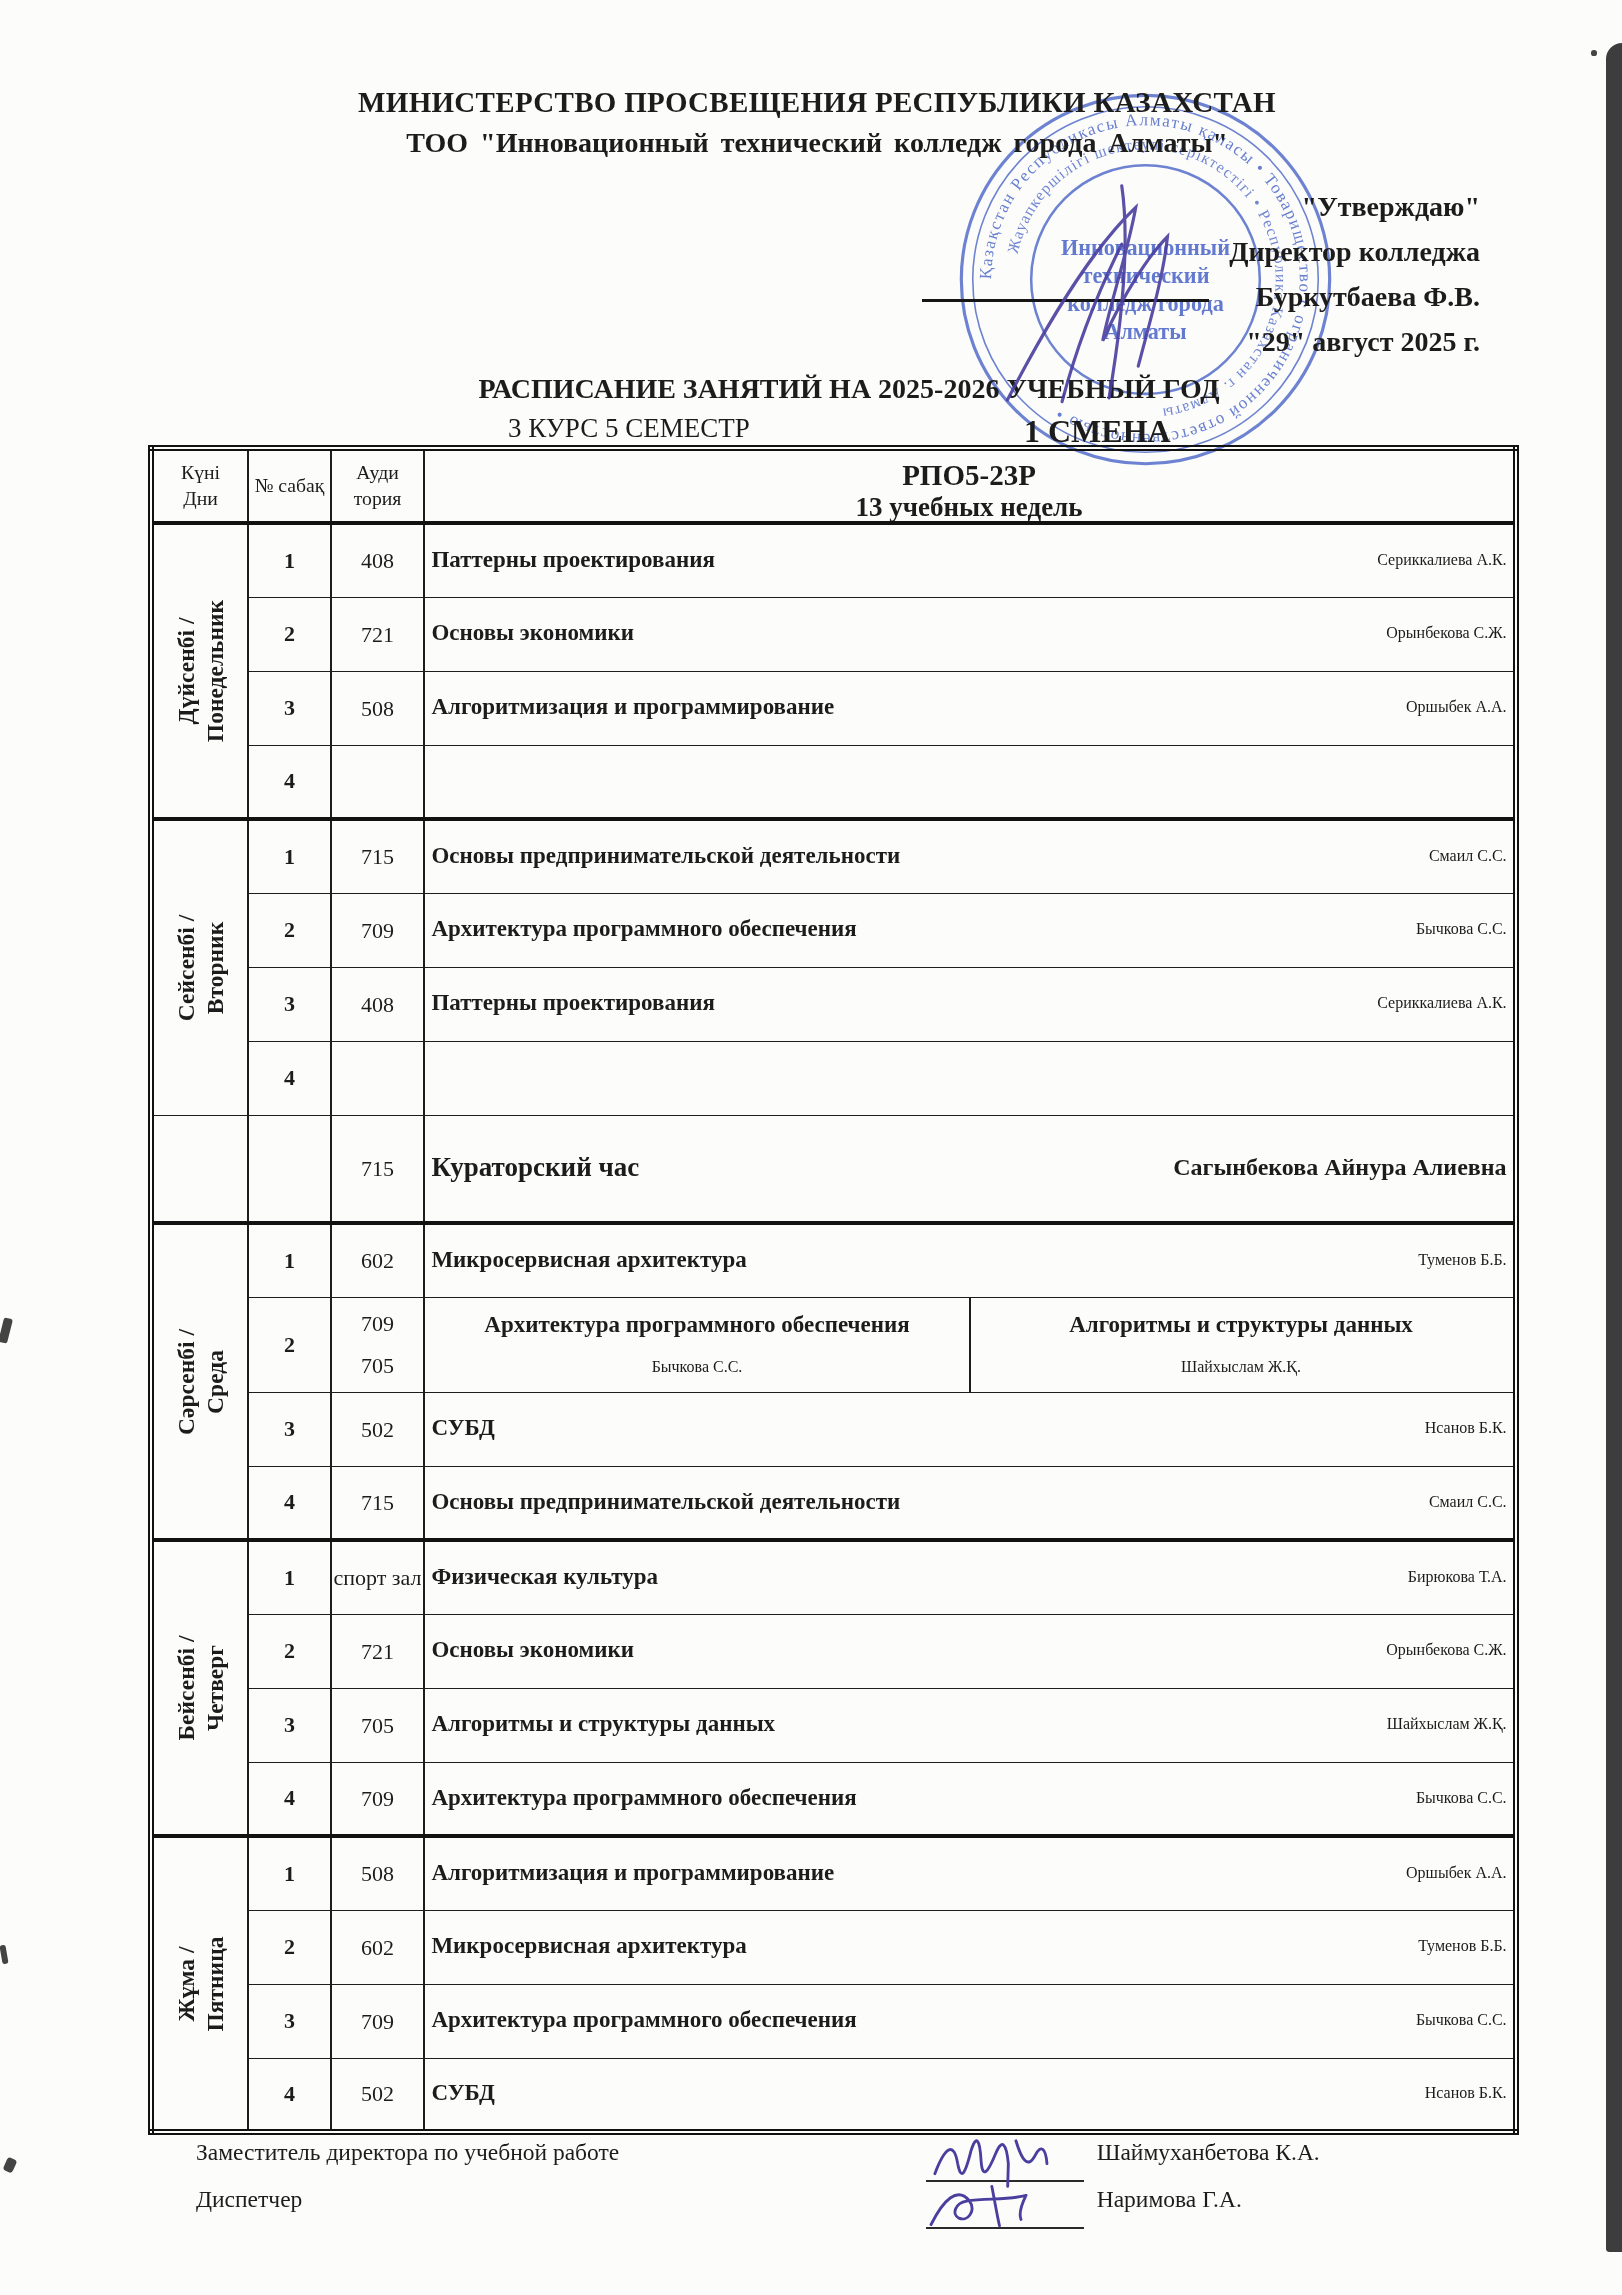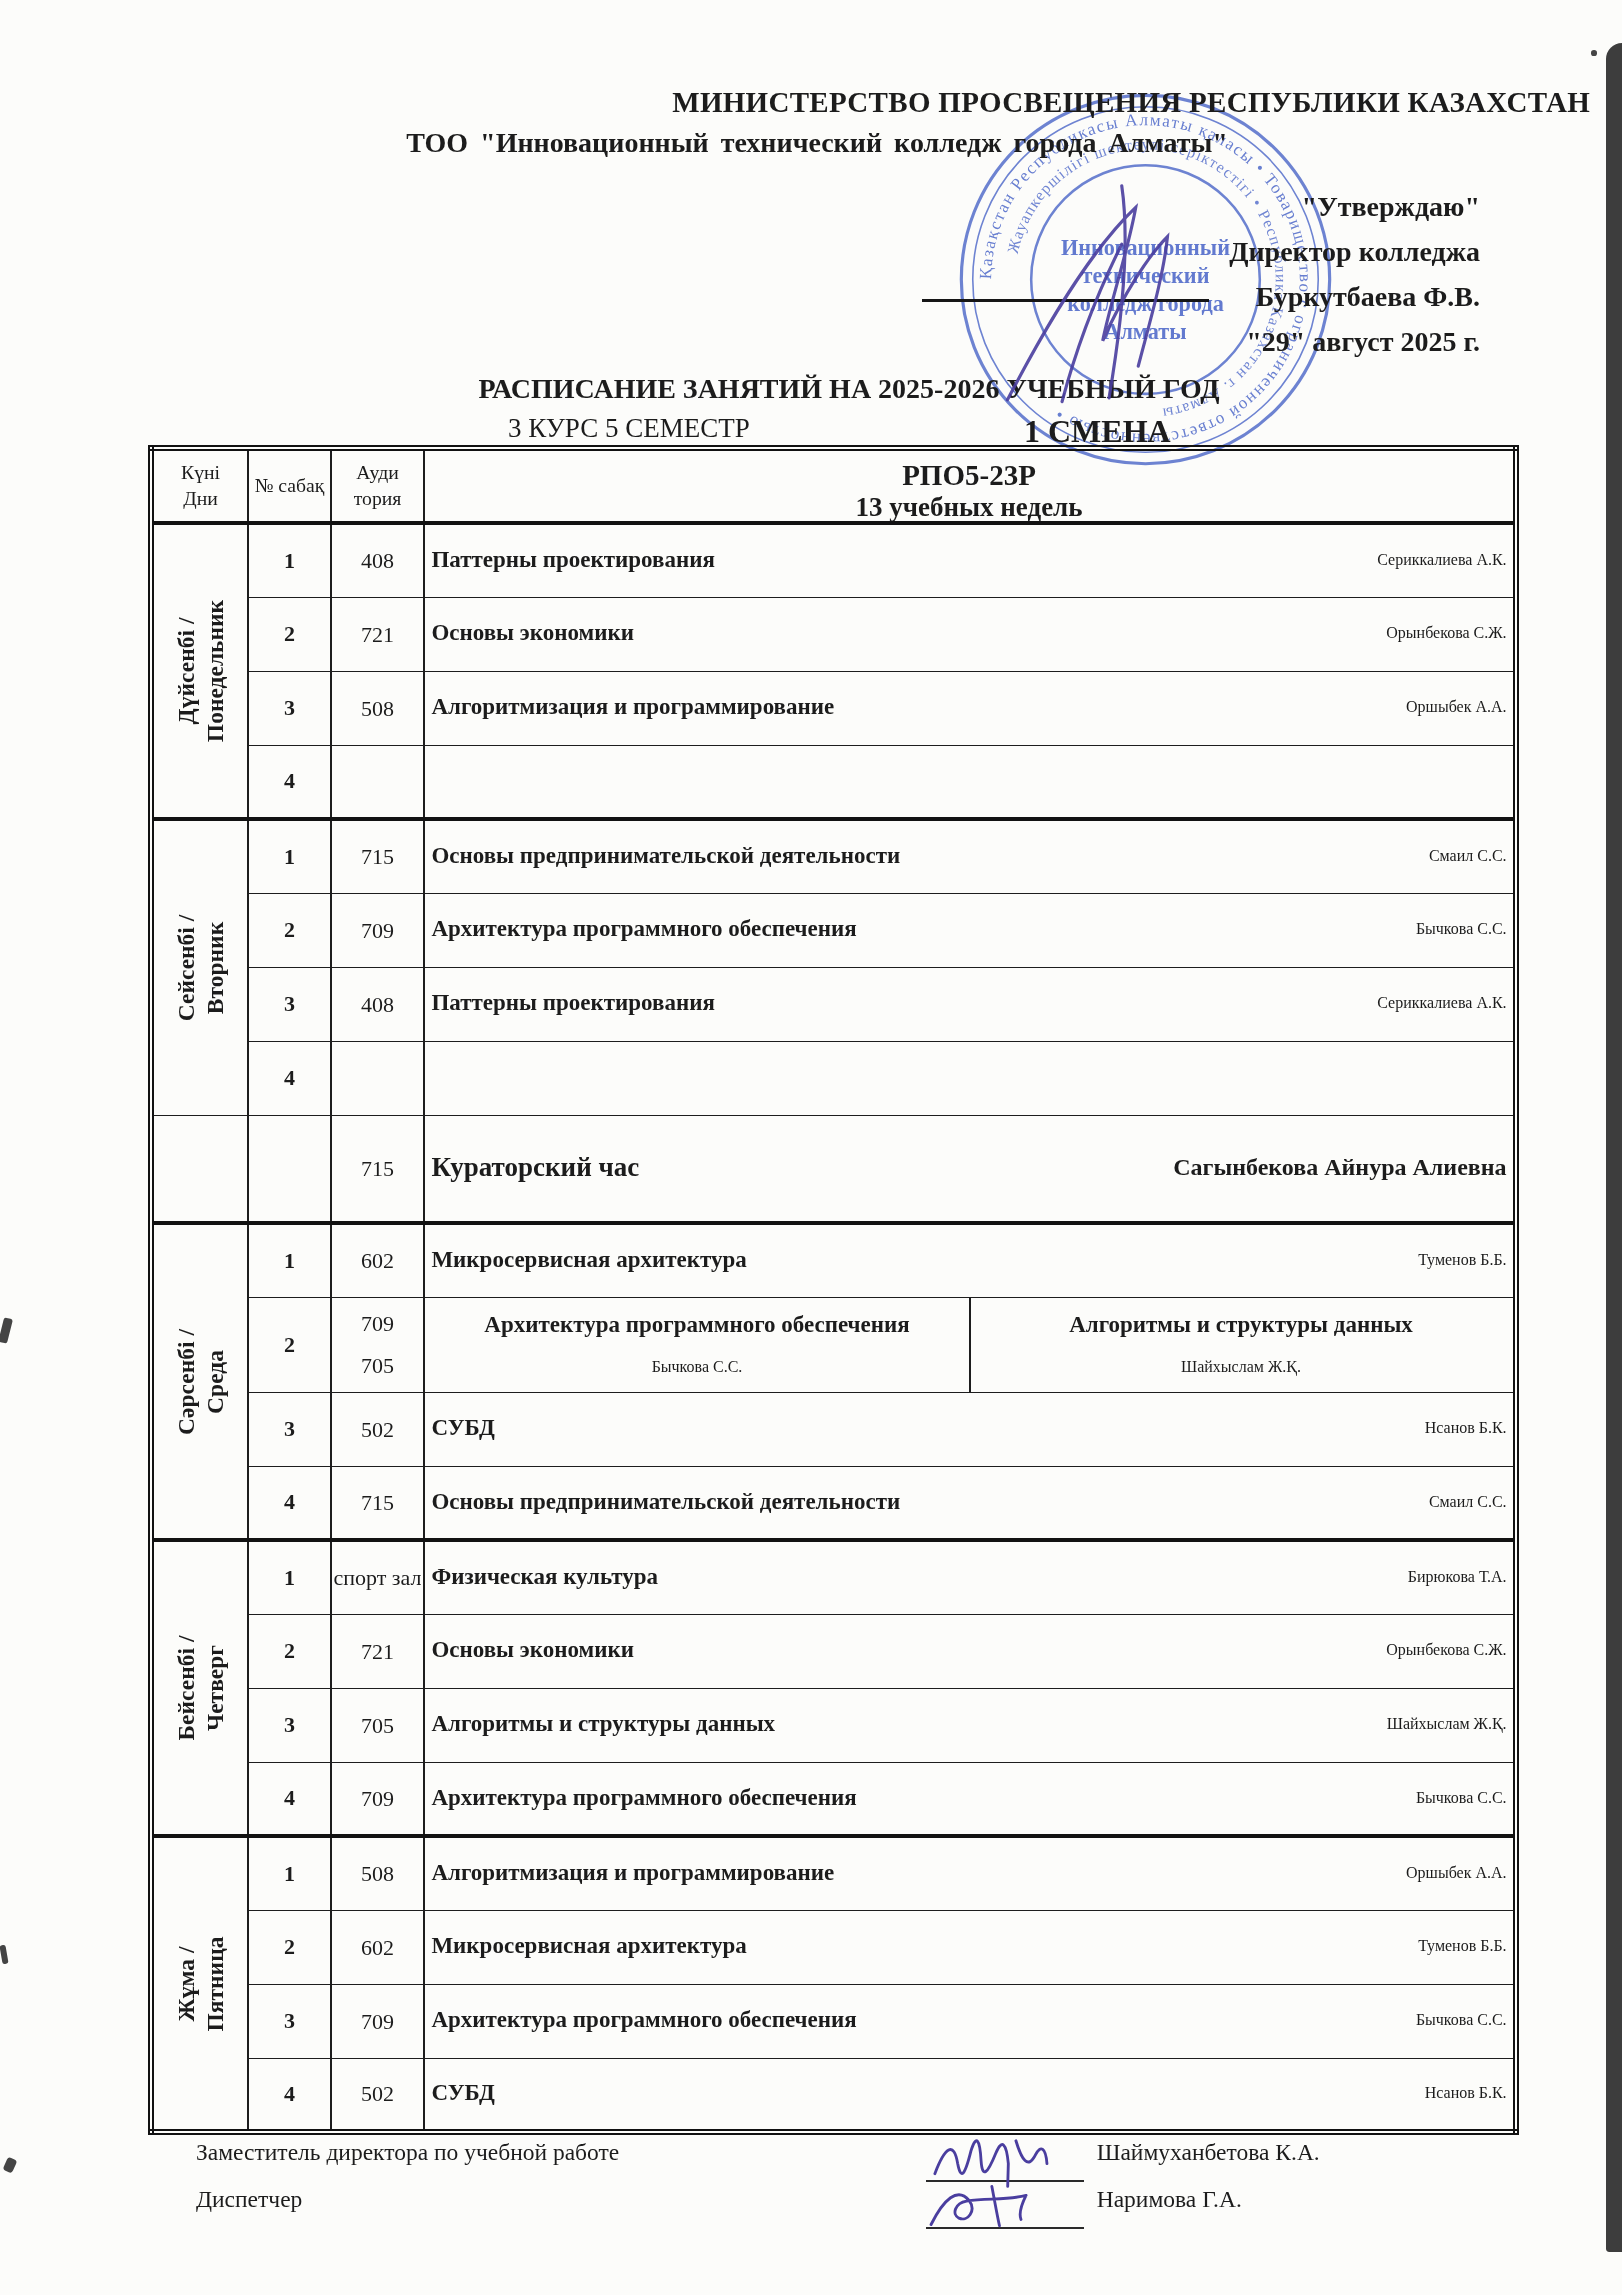--- a/index.html
+++ b/index.html
@@ -10,21 +10,21 @@
   }
   
   .edge-right{position:absolute; right:0; top:43px; width:16.5px; height:2209px;
     background:#3d3d3d; border-top-left-radius:18px; border-bottom-left-radius:3.8px;}
   .edge-dot{position:absolute; right:25.4px; top:50px; width:5.7px; height:5.7px; background:#454545; border-radius:50%;}
   .mark{position:absolute; background:#232323; opacity:.85;}
   .mark-1{left:1.3px; top:1318px; width:9px; height:25.4px; transform:rotate(14deg); border-radius:2.5px;}
   .mark-2{left:1.3px; top:1945px; width:6.4px; height:19px; transform:rotate(-10deg); border-radius:2.5px;}
   .mark-3{left:5.1px; top:2158px; width:9.5px; height:14px; transform:rotate(24deg); border-radius:3.2px;}
   
-  .ministry{position:absolute; top:86px; left:44px; width:1546px; text-align:right;
+  .ministry{position:absolute; top:86px; left:44px; width:1546px; text-align:center;
     font-size:29px; font-weight:bold; letter-spacing:0.3px; z-index:2;}
   .college{position:absolute; top:127px; left:44px; width:1546px; text-align:center;
     font-size:28px; font-weight:bold; z-index:2; word-spacing:5.1px;}
   .approval{position:absolute; top:184px; right:142px; text-align:right; z-index:3;
     font-size:28px; font-weight:bold; line-height:45px;}
   .sig-line{position:absolute; left:922px; top:299px; width:287px; height:3.2px; background:#161616; z-index:3;}
   .title-main{position:absolute; top:373px; left:76px; width:1546px; text-align:center;
     font-size:28px; font-weight:bold; z-index:2;}
   .subtitle-course{position:absolute; top:413px; left:508px; font-size:27px; font-weight:normal; z-index:2;}
   .subtitle-shift{position:absolute; top:413px; left:1024px; font-size:32px; font-weight:bold; z-index:2;}

